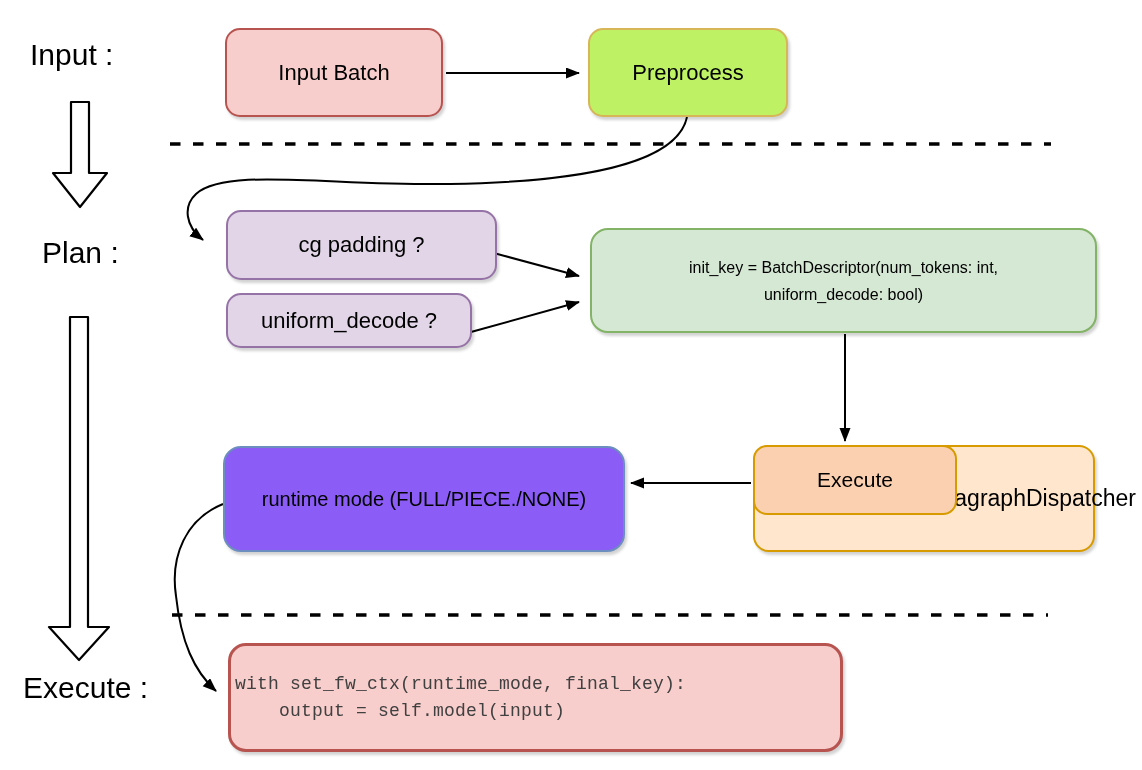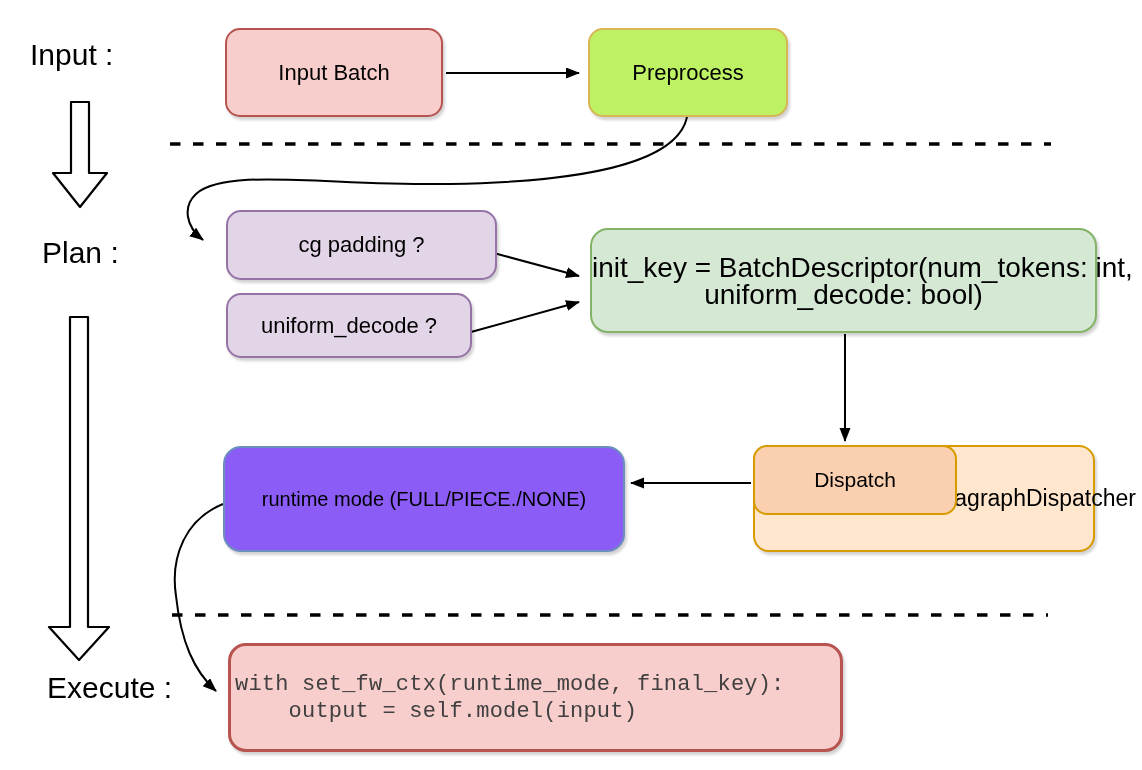--- a/index.html
+++ b/index.html
@@ -8,38 +8,38 @@
     font-family:"Liberation Sans",sans-serif;
   }
   .links{position:absolute;left:0;top:0;width:1142px;height:770px;z-index:1;}
   .section-label{
     position:absolute;z-index:2;font-weight:normal;color:#000;
     font-size:30px;line-height:1.1;white-space:nowrap;
   }
   .node{
     position:absolute;z-index:2;box-sizing:border-box;
     border:2px solid #000;border-radius:15px;
-    display:flex;flex-direction:column;justify-content:center;
+    display:flex;flex-direction:column;align-items:center;justify-content:center;
     text-align:center;color:#000;font-size:22px;line-height:1.25;
     box-shadow:2px 3px 3px rgba(0,0,0,0.18);
     white-space:nowrap;
   }
   #n-input-batch{left:225px;top:28px;width:218px;height:89px;}
   #n-preprocess{left:588px;top:28px;width:200px;height:89px;}
   #n-cg-padding{left:226px;top:210px;width:271px;height:70px;}
-  #n-uniform-decode{left:226px;top:293px;width:246px;height:65px;}
-  #n-init-key{left:590px;top:228px;width:507px;height:105px;font-size:28px;line-height:27px;border-radius:18px;}
+  #n-uniform-decode{left:226px;top:293px;width:246px;height:55px;}
+  #n-init-key{left:590px;top:228px;width:507px;height:105px;font-size:16px;line-height:27px;border-radius:18px;}
   #n-runtime{left:223px;top:446px;width:402px;height:106px;font-size:20px;line-height:28px;border-radius:18px;}
   #n-cudagraph{left:753px;top:445px;width:342px;height:107px;font-size:23px;border-radius:16px;align-items:flex-end;justify-content:center;}
   #n-cudagraph .right-label{width:138px;display:flex;flex-direction:row;align-items:center;justify-content:center;height:100%;}
   #n-dispatch{left:753px;top:445px;width:204px;height:70px;font-size:21px;z-index:3;border-radius:14px;box-shadow:none;}
   #n-exec-code{
     left:228px;top:643px;width:615px;height:109px;border-radius:18px;border-width:3px;
     align-items:flex-start;justify-content:center;text-align:left;
-    font-family:"Liberation Mono",monospace;font-size:22px;line-height:27px;
+    font-family:"Liberation Mono",monospace;font-size:18px;line-height:27px;
     letter-spacing:0.2px;color:#404040;padding-left:4px;
   }
   .code-line{white-space:pre;}
 </style>
 </head>
 <body>
 
 <div class="stage">
 
   <svg class="links" viewBox="0 0 1142 770">
@@ -59,21 +59,21 @@
     <path d="M687,117 C677,165 575,182 450,184 C330,186 226,167 196,194 C183,206 185,226 203,240" fill="none" stroke="#000" stroke-width="2" marker-end="url(#ah)"></path>
     <line x1="464" y1="245" x2="579" y2="276" stroke="#000" stroke-width="2" marker-end="url(#ah)"></line>
     <line x1="471" y1="332" x2="579" y2="302" stroke="#000" stroke-width="2" marker-end="url(#ah)"></line>
     <line x1="845" y1="334" x2="845" y2="441" stroke="#000" stroke-width="2" marker-end="url(#ah)"></line>
     <line x1="751" y1="483" x2="631" y2="483" stroke="#000" stroke-width="2" marker-end="url(#ah)"></line>
     <path d="M223,504 C186,519 170,556 176,596 C181,642 194,671 216,691" fill="none" stroke="#000" stroke-width="2" marker-end="url(#ah)"></path>
   </svg>
 
   <div class="section-label" style="left:30px;top:38px;">Input :</div>
   <div class="section-label" style="left:42px;top:236px;">Plan :</div>
-  <div class="section-label" style="left:23px;top:671px;margin-left:24px;">Execute :</div>
+  <div class="section-label" style="left:23px;top:671px;">Execute :</div>
 
   <div class="node" id="n-input-batch" style="background: rgb(248, 206, 204); border-color: rgb(184, 84, 80);">
     <span>Input Batch</span>
   </div>
 
   <div class="node" id="n-preprocess" style="background: #bef264; border-color: rgb(214, 182, 86);">
     <span>Preprocess</span>
   </div>
 
   <div class="node" id="n-cg-padding" style="background: rgb(225, 213, 231); border-color: rgb(150, 115, 166);">
@@ -94,21 +94,21 @@
   </div>
 
   <div class="node" id="n-cudagraph" style="background: rgb(255, 230, 204); border-color: rgb(215, 155, 0);">
     <div class="right-label">
       <span>Cudagraph</span>
       <span>Dispatcher</span>
     </div>
   </div>
 
   <div class="node" id="n-dispatch" style="background: rgb(250, 208, 176); border-color: rgb(215, 155, 0);">
-    <span>Dispatch</span>
+    <span>Execute</span>
   </div>
 
   <div class="node" id="n-exec-code" style="background: rgb(248, 206, 204); border-color: rgb(184, 84, 80);">
     <span class="code-line">with set_fw_ctx(runtime_mode, final_key):</span>
     <span class="code-line">    output = self.model(input)</span>
   </div>
 
 </div>
 
 </body></html>

